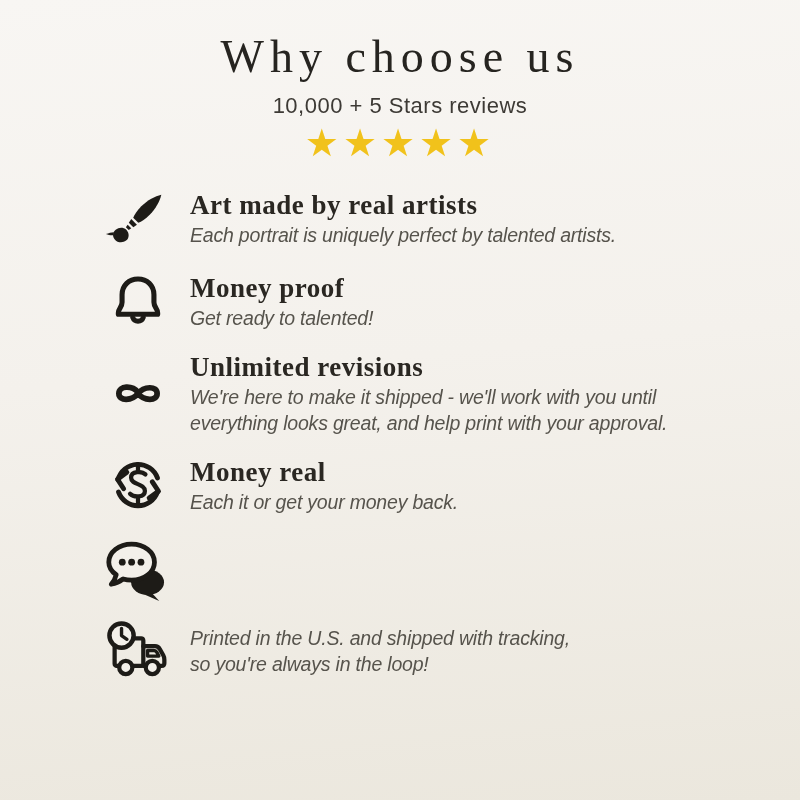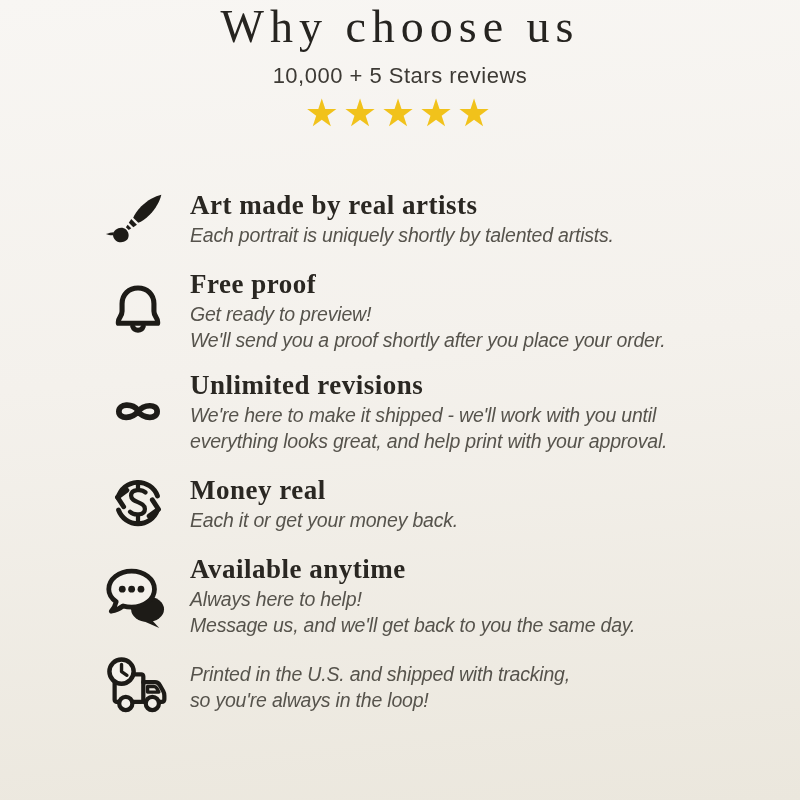--- a/index.html
+++ b/index.html
@@ -7,21 +7,21 @@
   html,body { width:800px; height:800px; }
   body {
     font-family: "Liberation Sans", sans-serif;
     overflow:hidden;
   }
   .canvas {
     position:relative;
     width:800px; height:800px;
     background: linear-gradient(175deg, #f8f6f3 0%, #f4f1ec 45%, #ebe7dd 100%);
   }
-  .header { text-align:center; }
+  .header { text-align:center; padding-top:30px; }
   .title {
     font-family:"Liberation Serif", serif;
     font-weight:400;
     font-size:46px;
     letter-spacing:6px;
     color:#262420;
   }
   .subtitle {
     margin-top:10px;
     font-size:22px;
@@ -95,35 +95,34 @@
             <path d="M32 1 C35.2 6 37.6 14 37.6 22 C37.6 27.8 36.6 32 35.4 35 L28.6 35 C27.4 32 26.4 27.8 26.4 22 C26.4 14 28.8 6 32 1 Z"></path>
             <path d="M28.2 37.2 L35.8 37.2 L35 41.2 L29 41.2 Z"></path>
             <path d="M29.6 43.4 L34.4 43.4 L33.9 46.2 L30.1 46.2 Z"></path>
             <path d="M32 47.5 C36.5 47.8 39.6 51 39.1 55 C38.6 59 35 62.2 30.5 61.7 C27 61.3 24.6 58.3 25 54.7 C25.4 50.7 28 48 32 47.5 Z"></path>
             <path d="M27.2 59.6 C25.6 61.5 23.8 63 21.3 64 C22.6 61.6 23.8 59.4 25.4 57.6 Z"></path>
           </g>
         </svg>
       </div>
       <div class="feature-text">
         <div class="feature-title">Art made by real artists</div>
-        <div class="feature-desc">Each portrait is uniquely shortly by talented artists.</div>
+        <div class="feature-desc">Each portrait is uniquely perfect by talented artists.</div>
       </div>
     </div>
 
     <div class="feature-row">
       <div class="icon-box">
         <svg width="68" height="68" viewBox="0 0 64 64">
           <path class="stroke-icon" stroke-width="4.8" d="M13.5 44.5 L13.5 43.2 C13.5 39.2 17 38.2 17 33.2 L17 26.2 C17 17.3 23.5 11.3 32 11.3 C40.5 11.3 47 17.3 47 26.2 L47 33.2 C47 38.2 50.5 39.2 50.5 43.2 L50.5 44.5 Z"></path>
           <path class="stroke-icon" stroke-width="4.6" d="M27 47.5 A5.3 5.3 0 0 0 37 47.5"></path>
         </svg>
       </div>
       <div class="feature-text">
-        <div class="feature-title">Free proof</div>
-        <div class="feature-desc">Get ready to preview!</div>
-        <div class="feature-desc">We'll send you a proof shortly after you place your order.</div>
+        <div class="feature-title">Money proof</div>
+        <div class="feature-desc">Get ready to talented!</div>
       </div>
     </div>
 
     <div class="feature-row">
       <div class="icon-box">
         <svg width="68" height="68" viewBox="0 0 64 64">
           <path class="stroke-icon" stroke-width="5.4" d="M32 31.5 C26.5 24.5 14 25 14 32.5 C14 40 26.5 39.5 32 32.5 C37.5 25.5 50 25 50 32.5 C50 40 37.5 39.5 32 32.5"></path>
         </svg>
       </div>
       <div class="feature-text">
@@ -154,25 +153,20 @@
       <div class="icon-box">
         <svg width="68" height="68" viewBox="0 0 64 64">
           <ellipse class="fill-icon" cx="41" cy="45.5" rx="15.5" ry="12"></ellipse>
           <polygon class="fill-icon" points="45,55.5 52,63 38,57"></polygon>
           <path class="bgfill" stroke="#1d1b17" stroke-width="4.5" stroke-linejoin="round" d="M26 9.5 C37.9 9.5 47.5 17.1 47.5 26.5 C47.5 35.9 37.9 43.5 26 43.5 C23.2 43.5 20.5 43.1 18 42.3 C14.8 45 10.9 46.7 6.8 47.3 C9.2 44.6 10.8 41.5 11.5 38.3 C7.1 35.2 4.5 31.1 4.5 26.5 C4.5 17.1 14.1 9.5 26 9.5 Z"></path>
           <circle class="fill-icon" cx="17.2" cy="26.5" r="3.2"></circle>
           <circle class="fill-icon" cx="26" cy="26.5" r="3.2"></circle>
           <circle class="fill-icon" cx="34.8" cy="26.5" r="3.2"></circle>
         </svg>
       </div>
-      <div class="feature-text">
-        <div class="feature-title">Available anytime</div>
-        <div class="feature-desc">Always here to help!</div>
-        <div class="feature-desc">Message us, and we'll get back to you the same day.</div>
-      </div>
     </div>
 
     <div class="feature-row">
       <div class="icon-box">
         <svg width="72" height="68" viewBox="0 0 66 64">
           <rect class="stroke-icon" stroke-width="4" x="11" y="20" width="27" height="26" rx="2"></rect>
           <path class="stroke-icon" stroke-width="4" d="M38 27.5 L49 27.5 C51.5 27.5 52.6 28.6 53.6 30.4 L56.8 36 C57.7 37.6 57.8 38.6 57.8 40.2 L57.8 43.5 C57.8 45 56.8 46 55.2 46 L38 46"></path>
           <path class="stroke-icon" stroke-width="3.2" d="M42 31.5 L48 31.5 C49.5 31.5 50.1 32 50.8 33.3 L52.6 36.8 L42 36.8 Z"></path>
           <circle class="bgfill" stroke="#1d1b17" stroke-width="4" cx="21.5" cy="47.5" r="6.2"></circle>
           <circle class="bgfill" stroke="#1d1b17" stroke-width="4" cx="46.5" cy="47.5" r="6.2"></circle>

